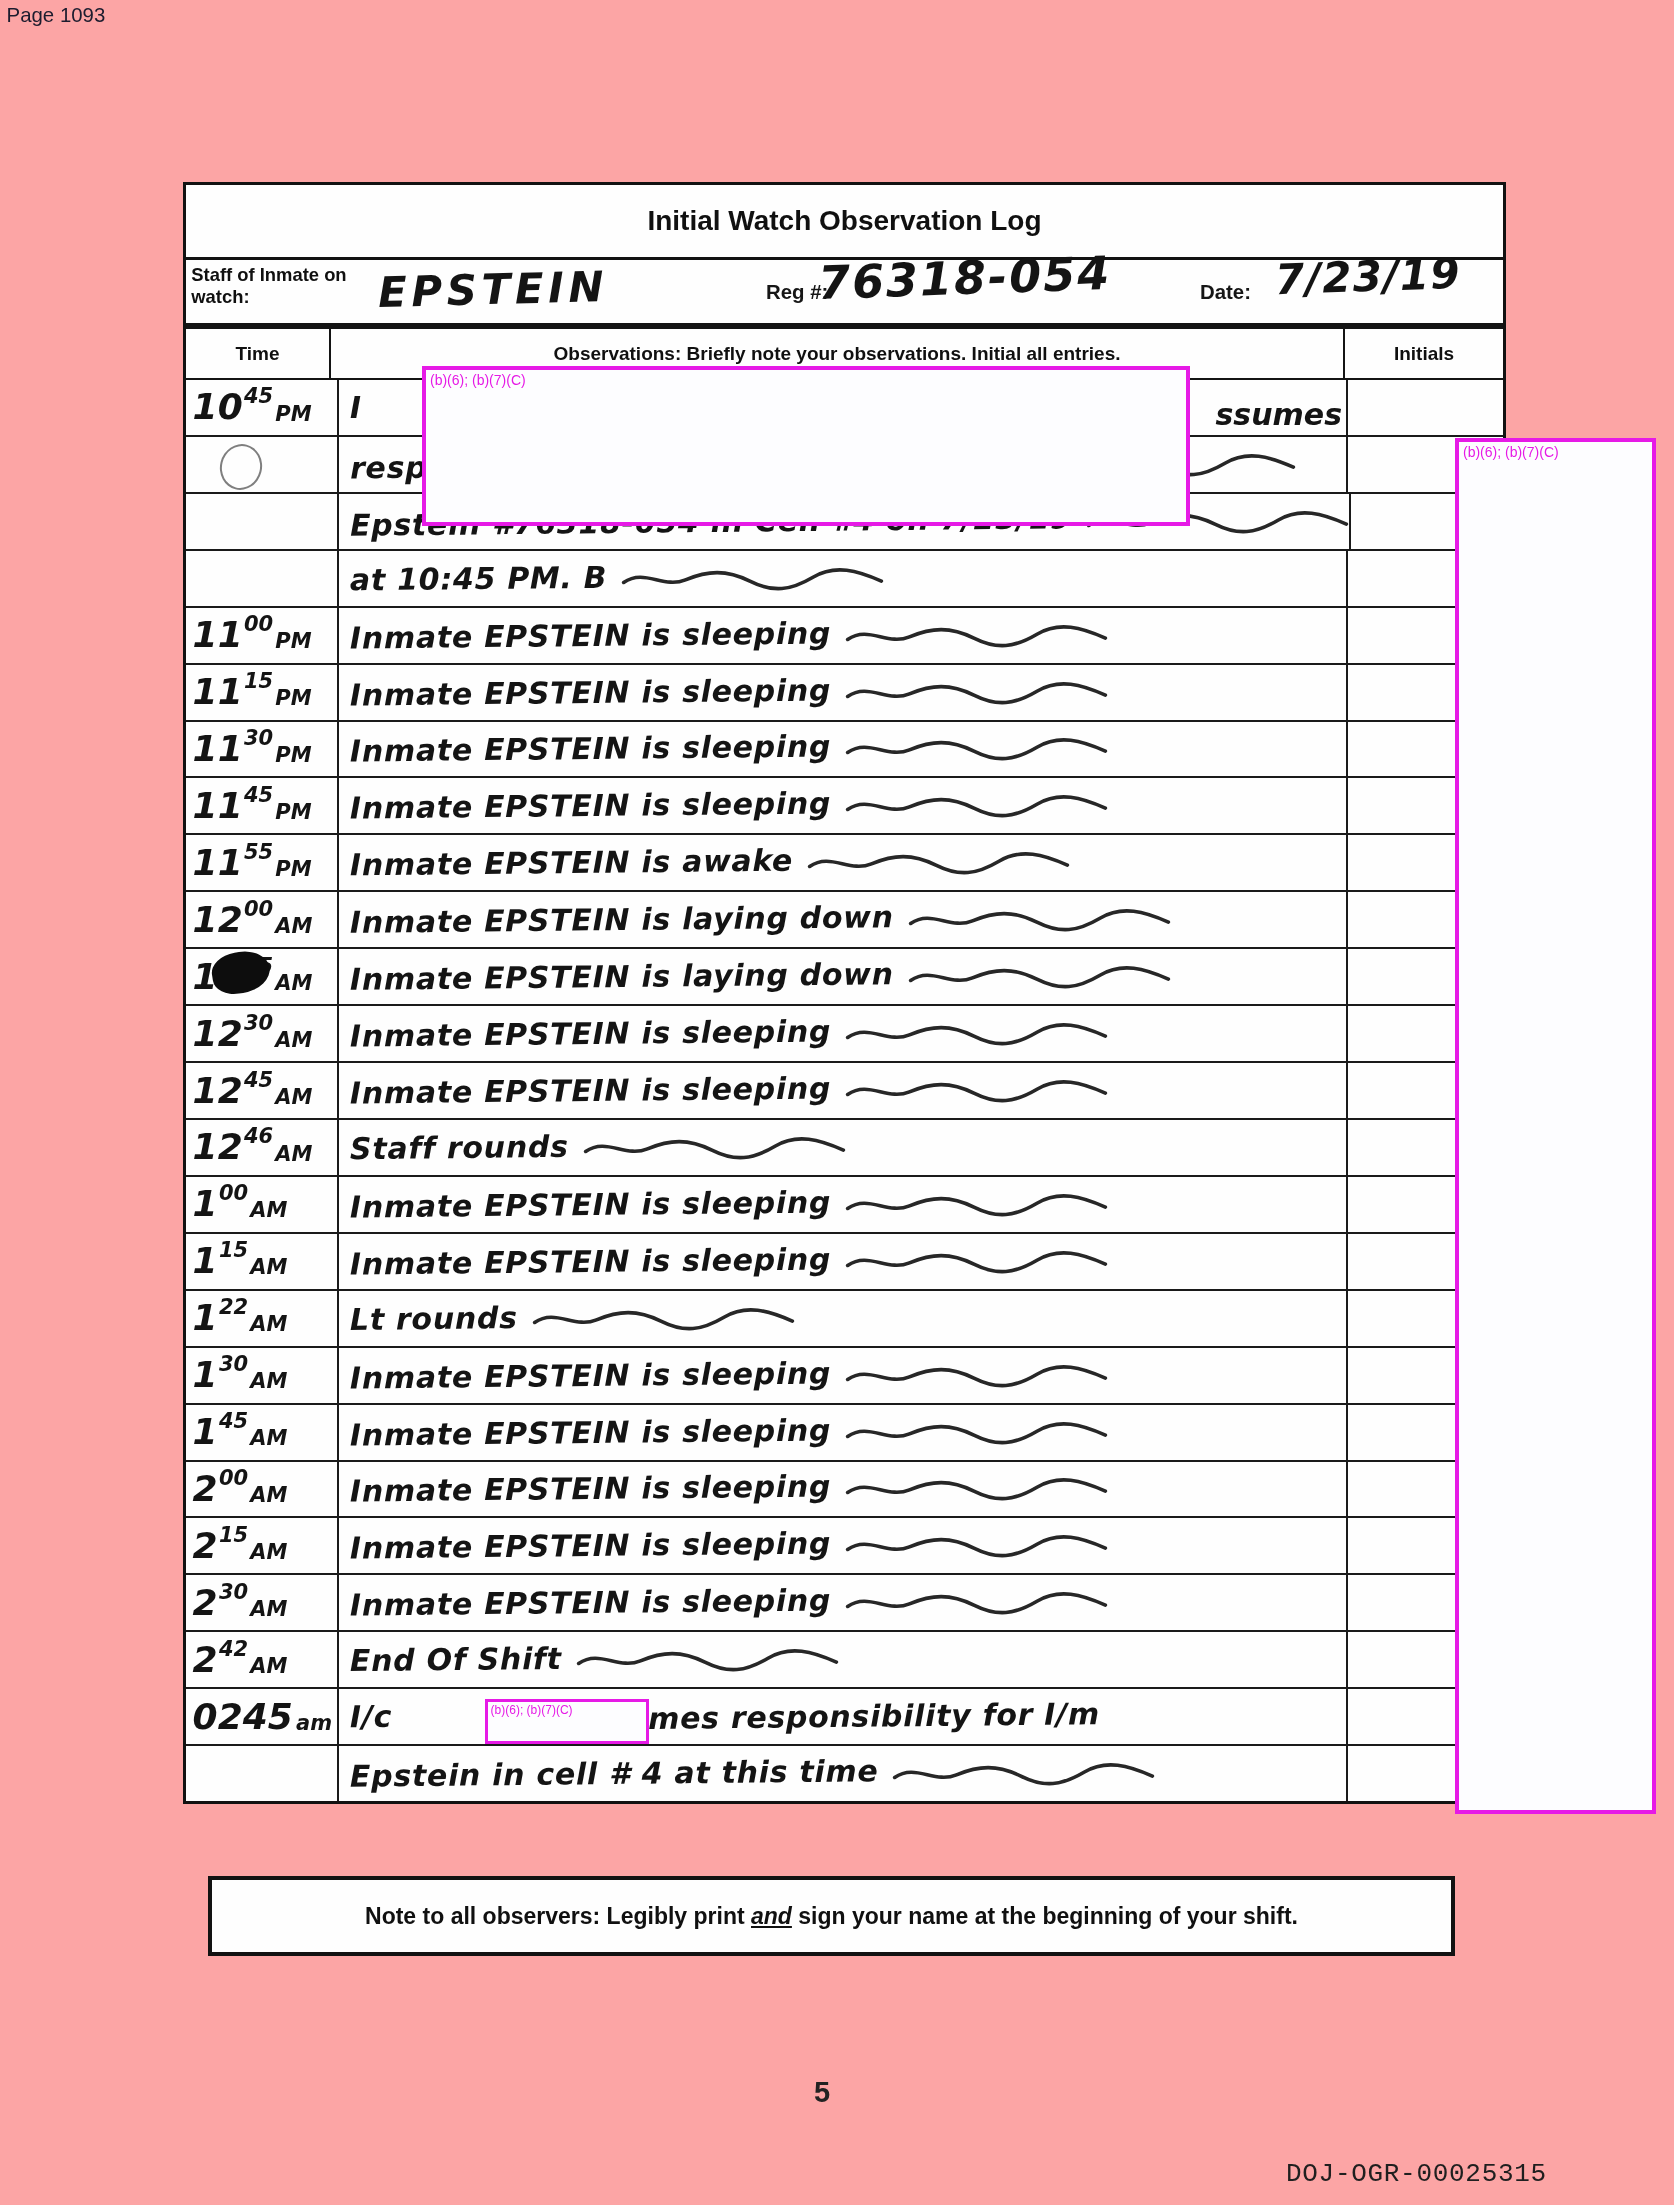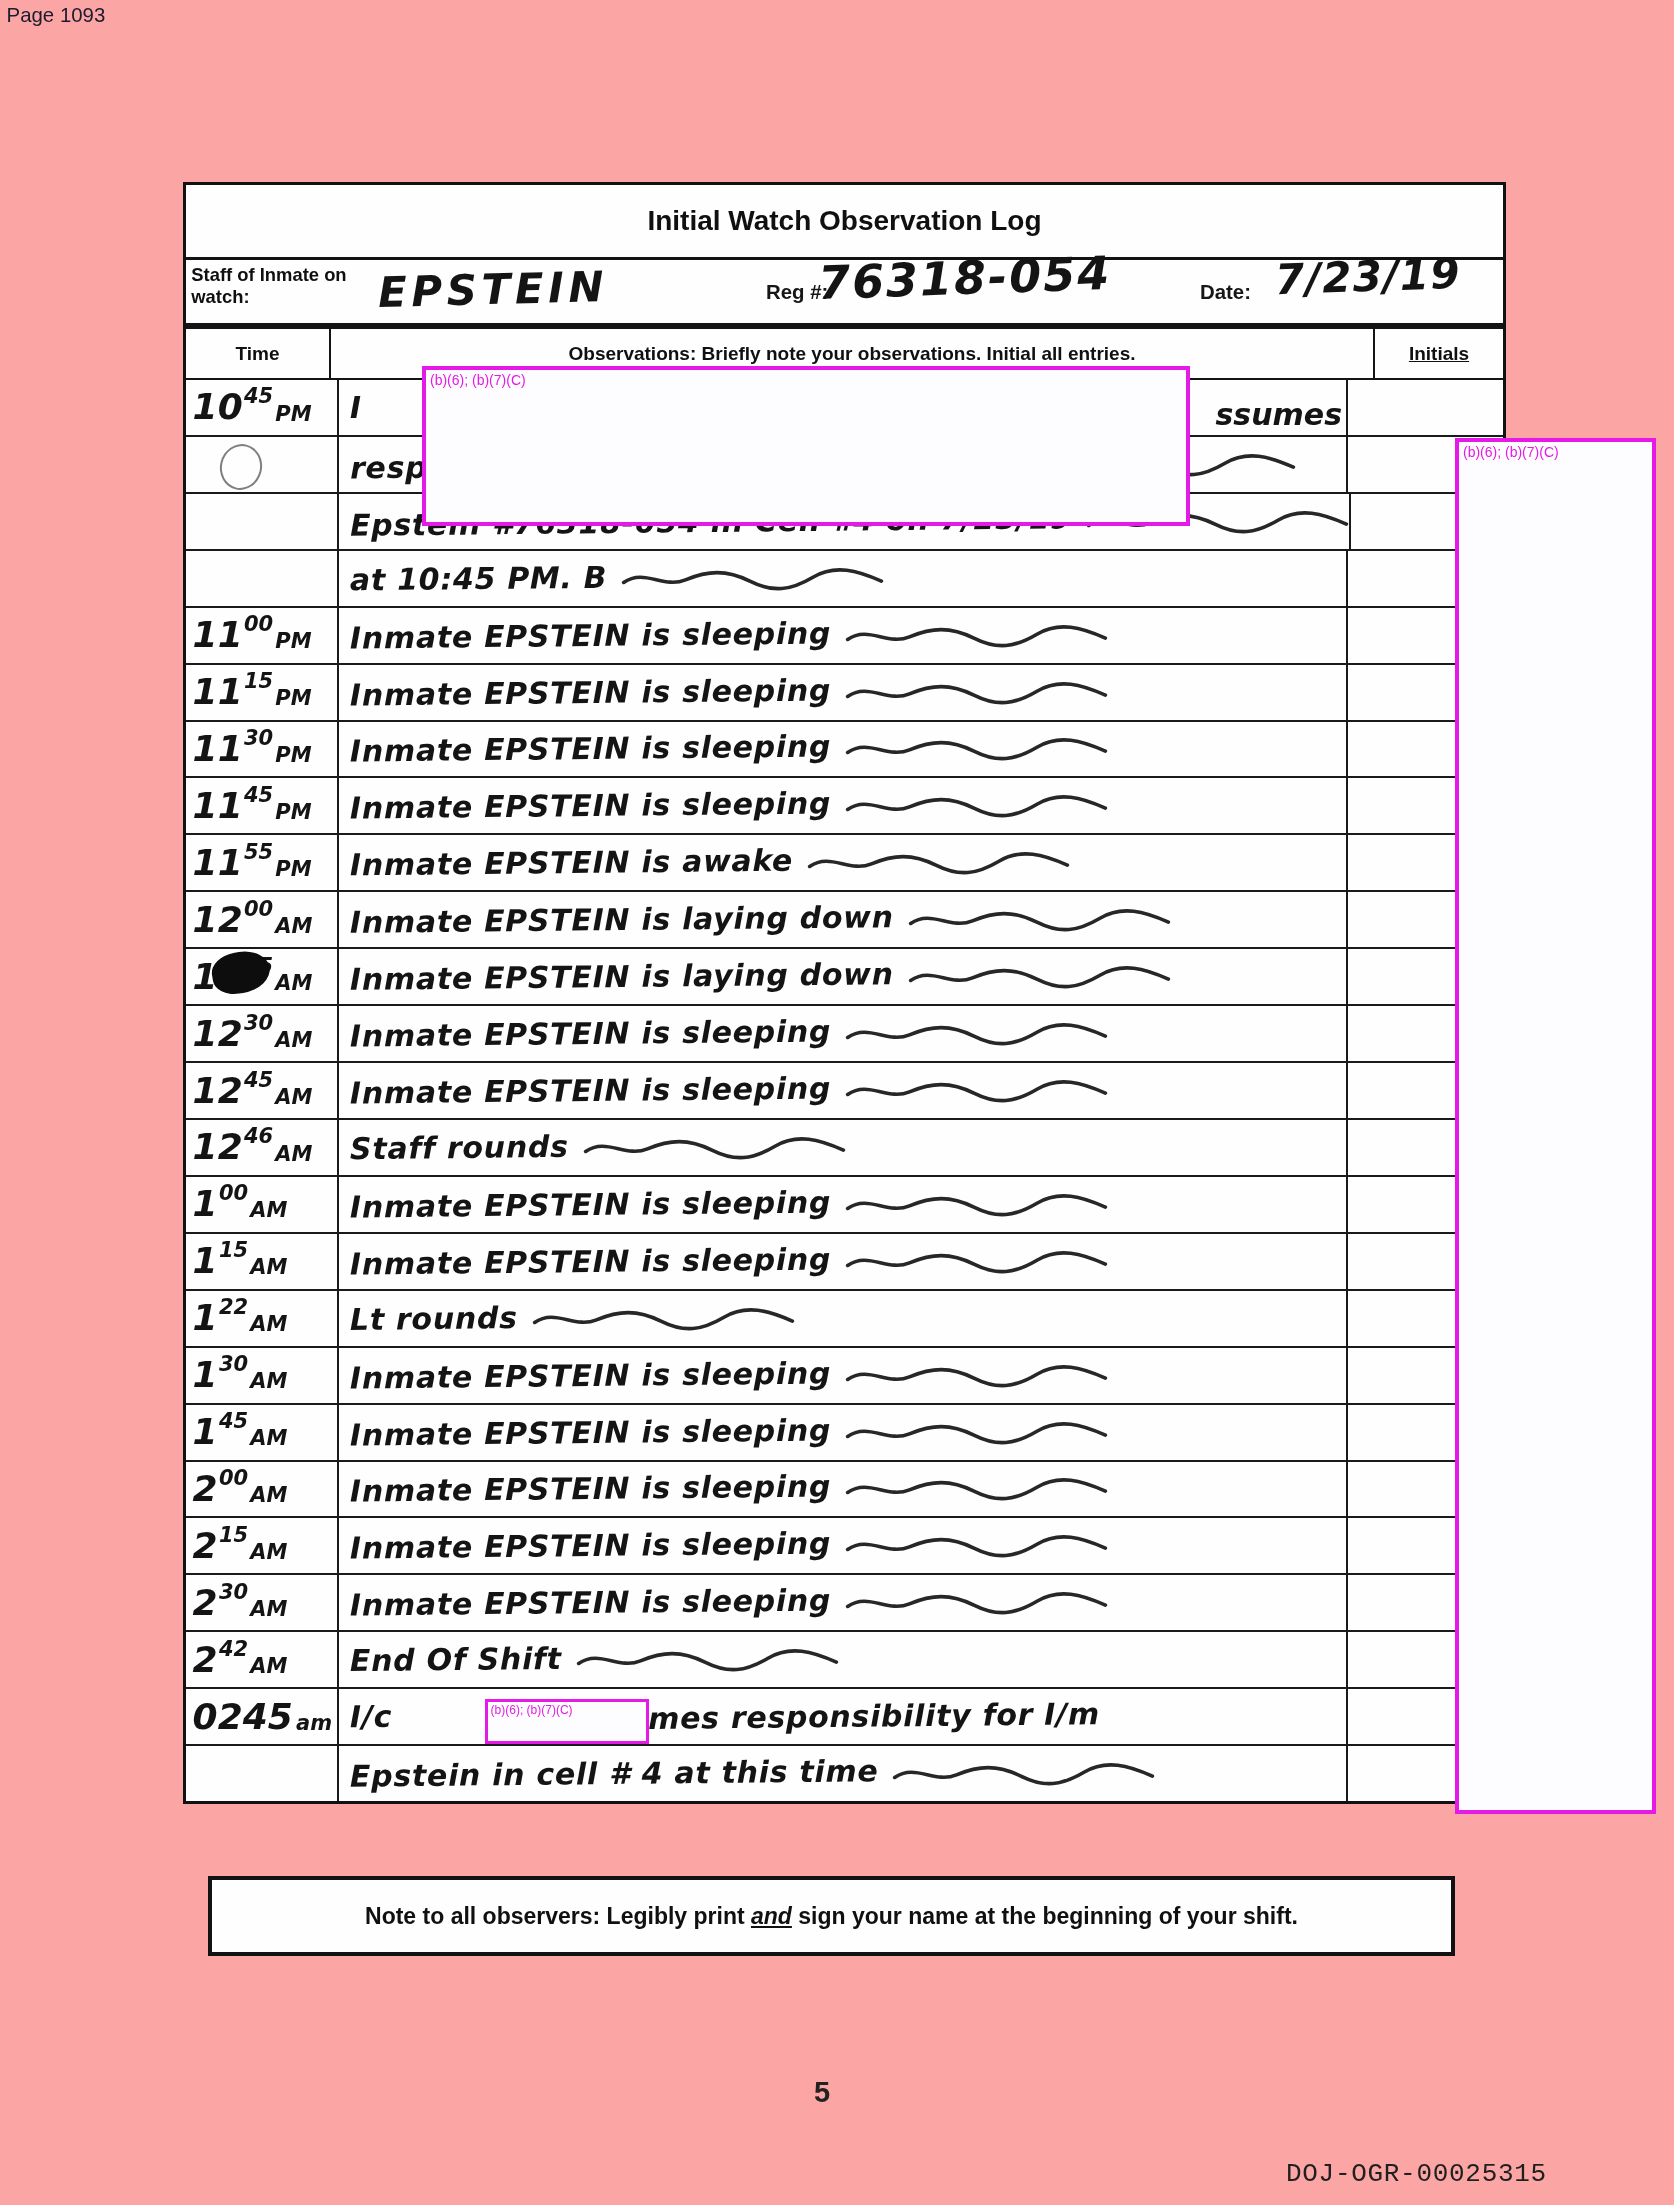--- a/index.html
+++ b/index.html
@@ -22,21 +22,21 @@
   .reg-label{position:absolute;left:580px;top:21px;font-size:20.4px;font-weight:bold;}
   .date-label{position:absolute;left:1014px;top:21px;font-size:20.4px;font-weight:bold;}
   .name-value{position:absolute;left:192px;top:5.3px;font-size:42px;letter-spacing:4.6px;transform:rotate(-1.5deg);}
   .reg-value{position:absolute;left:632px;top:-9.2px;font-size:46px;letter-spacing:2px;transform:rotate(-2deg);}
   .date-value{position:absolute;left:1089px;top:-8px;font-size:42px;letter-spacing:1.3px;transform:rotate(-2deg);}
 
   .header-row{height:49px;flex:none;display:flex;border-bottom:2.6px solid #141414;}
   .th{display:flex;align-items:center;justify-content:center;font-weight:bold;font-size:19px;color:#101010;box-sizing:border-box;}
   .th-time{width:145px;border-right:2.6px solid #141414;}
   .th-obs{flex:1;}
-  .th-initials{width:130px;border-left:2.6px solid #141414;text-decoration:underline;}
+  .th-initials{width:160px;border-left:2.6px solid #141414;}
 
   .rows{flex:1;display:flex;flex-direction:column;}
   .log-row{flex:1;display:flex;border-bottom:2.6px solid #1a1a1a;box-sizing:border-box;position:relative;}
   .log-row:last-child{border-bottom:none;}
   .cell-time{width:153px;flex:none;border-right:2.6px solid #1a1a1a;box-sizing:border-box;
              display:flex;align-items:center;padding-left:6.6px;position:relative;}
   .cell-obs{flex:1;display:flex;align-items:center;padding-left:10.5px;position:relative;overflow:visible;}
   .cell-initials{width:157px;flex:none;border-left:2.6px solid #1a1a1a;box-sizing:border-box;}
 
   

